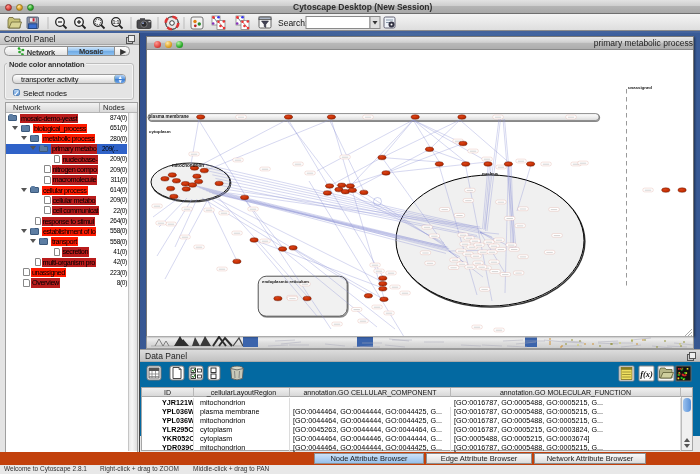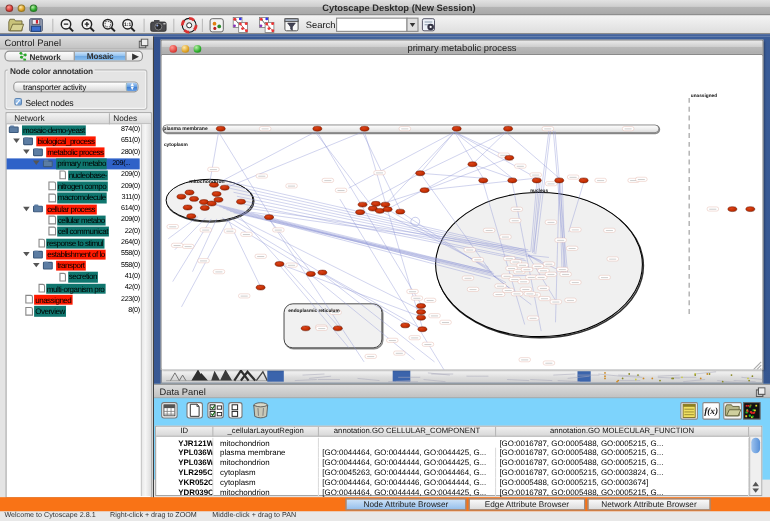--- a/index.html
+++ b/index.html
@@ -28,53 +28,53 @@
 
 #treebox{position:absolute;left:5px;top:69px;width:133px;height:351px;background:#fff;border:1px solid #9f9f9f}
 #treehead{position:absolute;left:0;top:0;width:131px;height:10px;background:linear-gradient(#f2f2f2,#d9d9d9);border-bottom:1px solid #b5b5b5;font-size:7.5px;color:#222}
 #treehead .c1{position:absolute;left:7px;top:0px;line-height:10px}
 #treehead .c2{position:absolute;left:97px;top:0px;line-height:10px}
 #treehead .vline{position:absolute;left:93px;top:0;width:1px;height:10px;background:#b5b5b5}
 #rows{position:absolute;left:0;top:10px;width:123px}
 .trow{position:absolute;left:0;width:121px;height:10.3px;font-size:7.3px;letter-spacing:-0.45px;line-height:10.3px;white-space:nowrap}
 .trow .lbl{position:absolute;top:0.5px;height:9.3px;line-height:9.3px;padding:0 1px;color:#000}
 .trow .val{position:absolute;right:0px;width:50px;text-align:right;color:#000;font-size:6.5px;letter-spacing:-0.3px}
-.g{background:#0f766e}
+.g{background:#b91c1c}
 .r{background:#ff1a00}
 .sel{background:#2f62c8}
 .arr{position:absolute;top:2.5px;width:0;height:0;border-left:3px solid transparent;border-right:3px solid transparent;border-top:4px solid #555}
 .fold{position:absolute;top:1.8px;width:9px;height:6.5px;background:#5c7da3;border-radius:1px;border:0.5px solid #3c5a7d}
 .fold:before{content:"";position:absolute;left:0;top:-1.5px;width:4px;height:2px;background:#5c7da3;border-radius:1px 1px 0 0}
 .file{position:absolute;top:0.8px;width:6.5px;height:8px;background:#fff;border:0.6px solid #888;border-radius:0 2px 0 0}
 #treescroll{position:absolute;right:0;top:10px;width:9px;height:338px;background:linear-gradient(90deg,#e9e9e9,#f6f6f6 40%,#dedede);border-left:1px solid #c5c5c5}
 
 #desktop{left:140px;top:33px;width:560px;height:316px;background:linear-gradient(105deg,#31508e,#47699f 40%,#3f62a0 70%,#355690)}
 #strip{position:absolute;left:6px;top:302px;width:548px;height:14px;background:linear-gradient(#fafafa,#dcdcdc 60%,#cfcfcf);border:1px solid #9a9a9a;overflow:hidden}
 #frame{position:absolute;left:6px;top:3px;width:548px;height:300px;background:#fff;border:1px solid #777;box-shadow:1px 1px 2px rgba(0,0,0,0.45)}
 #ftitle{position:absolute;left:0;top:0;width:546px;height:13px;background:linear-gradient(#e9e9e9,#cfcfcf 45%,#b9b9b9 50%,#adadad);border-bottom:1px solid #8a8a8a;}
-#ftitle .t{position:absolute;width:100%;text-align:center;top:1px;font-size:8.5px;color:#222}
+#ftitle .t{position:absolute;width:100%;text-align:right;top:1px;font-size:8.5px;color:#222}
 #fcanvas{position:absolute;left:0;top:14px;width:546px;height:285px;background:#fff;overflow:hidden}
 
-#dp{left:140px;top:349px;width:560px;height:87px;background:#7dd3fc}
+#dp{left:140px;top:349px;width:560px;height:87px;background:#0369a1}
 #dphead{position:absolute;left:0;top:0;width:560px;height:13px;background:linear-gradient(#dcdcdc,#c2c2c2);border-top:1px solid #9a9a9a;border-bottom:1px solid #ababab;font-size:8.5px;color:#222;line-height:12px;padding-left:5px}
 #dtools{position:absolute;left:0;top:14px;width:560px;height:23px}
 #dtable{position:absolute;left:1px;top:38px;width:552px;height:64px;background:#fff;border:1px solid #a5a5a5}
 #dthead{position:absolute;left:0;top:0;width:550px;height:9px;background:linear-gradient(#f0f0f0,#d8d8d8);border-bottom:1px solid #aaa;font-size:7px;color:#111}
 #dthead div{position:absolute;top:0;line-height:9px;text-align:center;border-right:1px solid #b8b8b8;height:9px;overflow:hidden}
 .drow{position:absolute;left:0;width:550px;height:9.2px;font-size:7.2px;color:#000;white-space:nowrap}
 .drow div{position:absolute;top:0;line-height:9.2px;overflow:hidden;height:9.2px;border-right:1px solid #dcdcdc}
 .drow .c1{left:0;width:52px;font-weight:bold;padding-left:20px}
 .drow .c2{left:52px;width:96px;padding-left:6px}
 .drow .c3{left:148px;width:161px;padding-left:3px}
 .drow .c4{left:309px;width:230px;padding-left:3px}
 #dvscroll{position:absolute;right:0px;top:9px;width:11px;height:53px;background:#f0f0f0;border-left:1px solid #bbb}
 #dthumb{position:absolute;left:1px;top:1px;width:8px;height:14px;border-radius:4px;background:linear-gradient(90deg,#9cc2ee,#5790d8)}
 .sarr{position:absolute;left:2px;width:0;height:0;border-left:3px solid transparent;border-right:3px solid transparent}
 
-#tabbar{left:0;top:452px;width:700px;height:13px;background:#f97316}
+#tabbar{left:0;top:452px;width:700px;height:13px;background:#c2410c}
 .btab{position:absolute;top:1px;height:11px;border:1px solid #8f8f8f;background:linear-gradient(#fafafa,#dcdcdc);font-size:7.5px;color:#222;line-height:10px;text-align:center}
 .btab.on{background:linear-gradient(#cde2f8,#96c0ec);}
 #status{left:0;top:465px;width:700px;height:9px;background:#e8e8e8;font-size:6.5px;color:#333}
 #status span{position:absolute;top:0}
 </style></head>
 <body>
 <div id="titlebar" class="abs">
   <span class="light" style="left:4.9px;background:radial-gradient(circle at 35% 30%,#ff9a92,#e0443e 60%,#a02622);border:0.5px solid #92312c"></span>
   <span class="light" style="left:16px;background:radial-gradient(circle at 35% 30%,#ffe9a8,#dea123 60%,#aa7818);border:0.5px solid #9a7a20"></span>
   <span class="light" style="left:27.2px;background:radial-gradient(circle at 35% 30%,#b8f0a8,#2aab29 60%,#1a7a1e);border:0.5px solid #2a7a28"></span>

